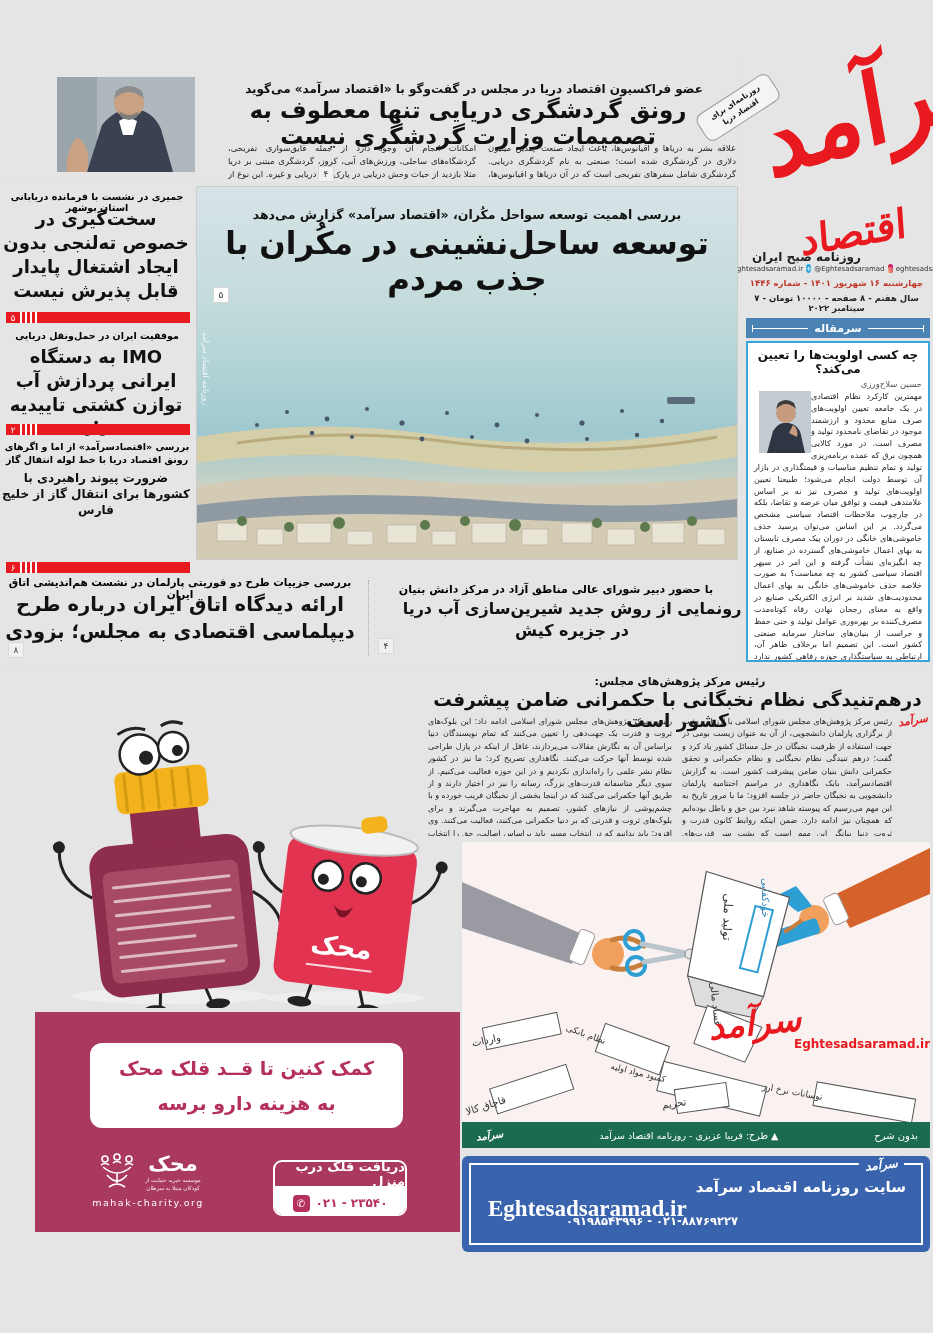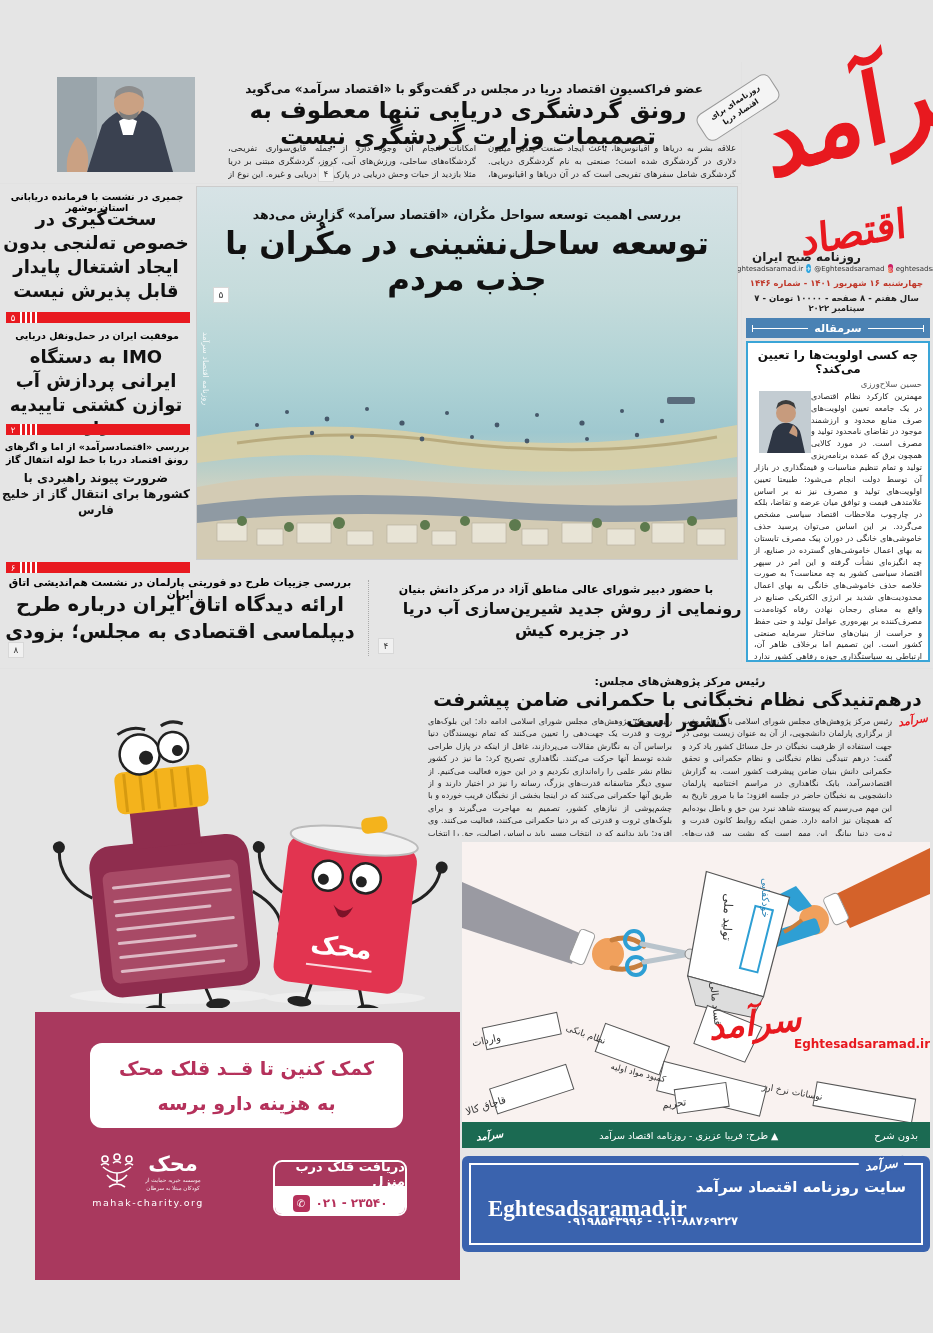--- a/index.html
+++ b/index.html
@@ -33,21 +33,21 @@
   .edbox .author{font-size:8.5px;color:#555;direction:rtl;text-align:right;margin-bottom:2px;}
   .edbox .etxt{font-size:8px;line-height:1.48;text-align:justify;direction:rtl;color:#222;}
   .edphoto{float:left;width:52px;height:62px;margin:0 0 3px 5px;background:#cfd6da;position:relative;overflow:hidden;}
   
   .capbar{position:absolute;left:462px;top:1122px;width:468px;height:26px;background:#1b6a52;color:#fff;
           display:flex;align-items:center;font-size:10px;direction:rtl;}
   
   .bluebox{position:absolute;left:462px;top:1156px;width:468px;height:96px;background:#3a63ae;border-radius:6px;}
   .bluebox .inner{position:absolute;left:7px;top:7px;right:7px;bottom:7px;border:2px solid #fff;}
   
-  .mahak{position:absolute;left:35px;top:1012px;width:425px;height:268px;background:#a9395e;}
+  .mahak{position:absolute;left:35px;top:1012px;width:425px;height:220px;background:#a9395e;}
   .mk-msg{position:absolute;left:55px;top:31px;width:313px;height:85px;background:#fff;border-radius:12px;
           display:flex;flex-direction:column;align-items:center;justify-content:center;direction:rtl;}
   .mk-msg div{color:#b5315b;font-weight:bold;font-size:19px;line-height:1.8;}
   .mk-cta{position:absolute;left:238px;top:148px;width:134px;height:56px;border:2px solid #fff;border-radius:9px;overflow:hidden;box-sizing:border-box;}
   .mk-cta .r1{height:24px;display:flex;align-items:center;justify-content:center;color:#fff;font-size:13px;font-weight:bold;direction:rtl;border-bottom:3px solid #ffffff;}
   .mk-cta .r2{height:28px;background:#fff;display:flex;align-items:center;justify-content:center;gap:6px;}
   .mk-cta .r2 .ph{width:17px;height:17px;background:#b5315b;border-radius:4px;color:#fff;font-size:10px;display:flex;align-items:center;justify-content:center;}
   .mk-cta .r2 .num{color:#b5315b;font-weight:bold;font-size:12px;}
   .mk-logo{position:absolute;left:38px;top:140px;width:150px;color:#fff;text-align:center;}
   .mk-logo .row{display:flex;align-items:center;justify-content:center;gap:6px;}

